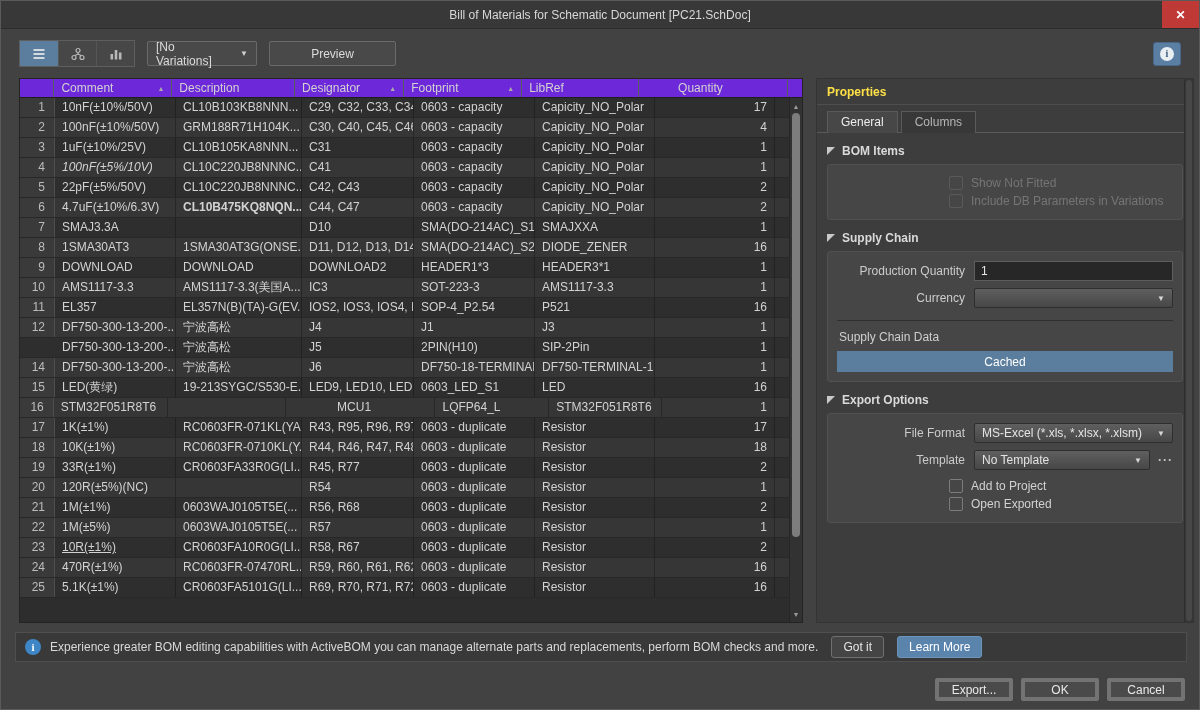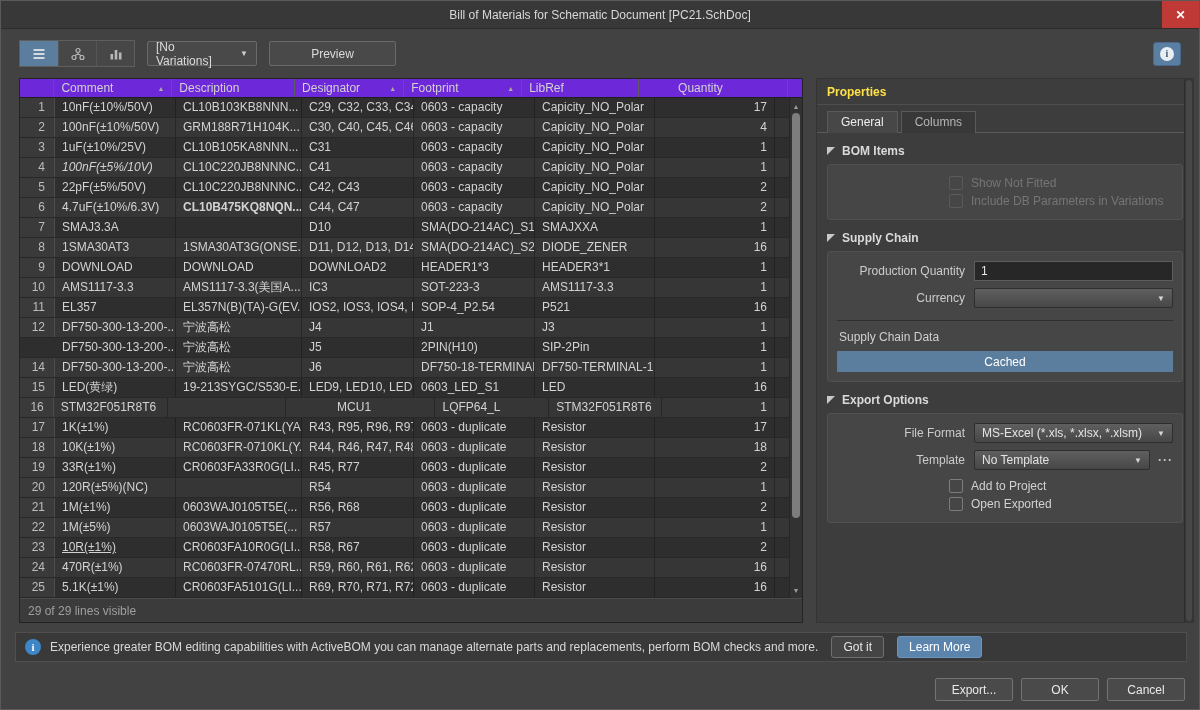--- a/index.html
+++ b/index.html
@@ -109,21 +109,21 @@
   .banner-icon { width:16px; height:16px; border-radius:50%; background:#3e86c6; color:#fff; flex:none;
                  font-family:"Liberation Serif", serif; font-weight:bold; font-size:11px;
                  display:flex; align-items:center; justify-content:center; }
   .banner-text { color:#d8d8d8; }
   .banner-btn { height:22px; padding:0 11px; background:#454545; border:1px solid #707070; border-radius:3px;
                 color:#e6e6e6; display:flex; align-items:center; margin-left:4px; }
   .banner-btn.blue { background:#5b84ad; border-color:#6d94ba; color:#ffffff; }
 
   
   .footer { position:absolute; top:677px; right:14px; display:flex; gap:8px; }
-  .footer .f-btn { width:78px; height:23px; background:#4a4a4a; border:1px solid #737373; border-radius:2px;
+  .footer .f-btn { width:78px; height:23px; background:#4a4a4a; border:4px solid #737373; border-radius:2px;
                    color:#e8e8e8; font-size:12px; display:flex; align-items:center; justify-content:center; }
   svg { display:block; }
 </style>
 </head>
 <body>
 
 <div class="dialog">
 
   <div class="titlebar">
     <span class="title">Bill of Materials for Schematic Document [PC21.SchDoc]</span>
@@ -458,23 +458,20 @@
             <div class="g-cell qty" style="width: 120px;">16</div>
             <div class="g-cell fill"></div>
           </div>
         </div>
       <div class="vscroll">
         <div class="sb-arrow up">▲</div>
         <div class="sb-thumb"></div>
         <div class="sb-arrow down">▼</div>
       </div>
     </div>
-    <div class="grid-status">
-      <span>29 of 29 lines visible</span>
-    </div>
   </div>
 
   <div class="props">
     <div class="props-title">Properties</div>
     <div class="tabs">
       <div class="tab active">General</div>
       <div class="tab">Columns</div>
     </div>
 
     <div class="sec-head">

